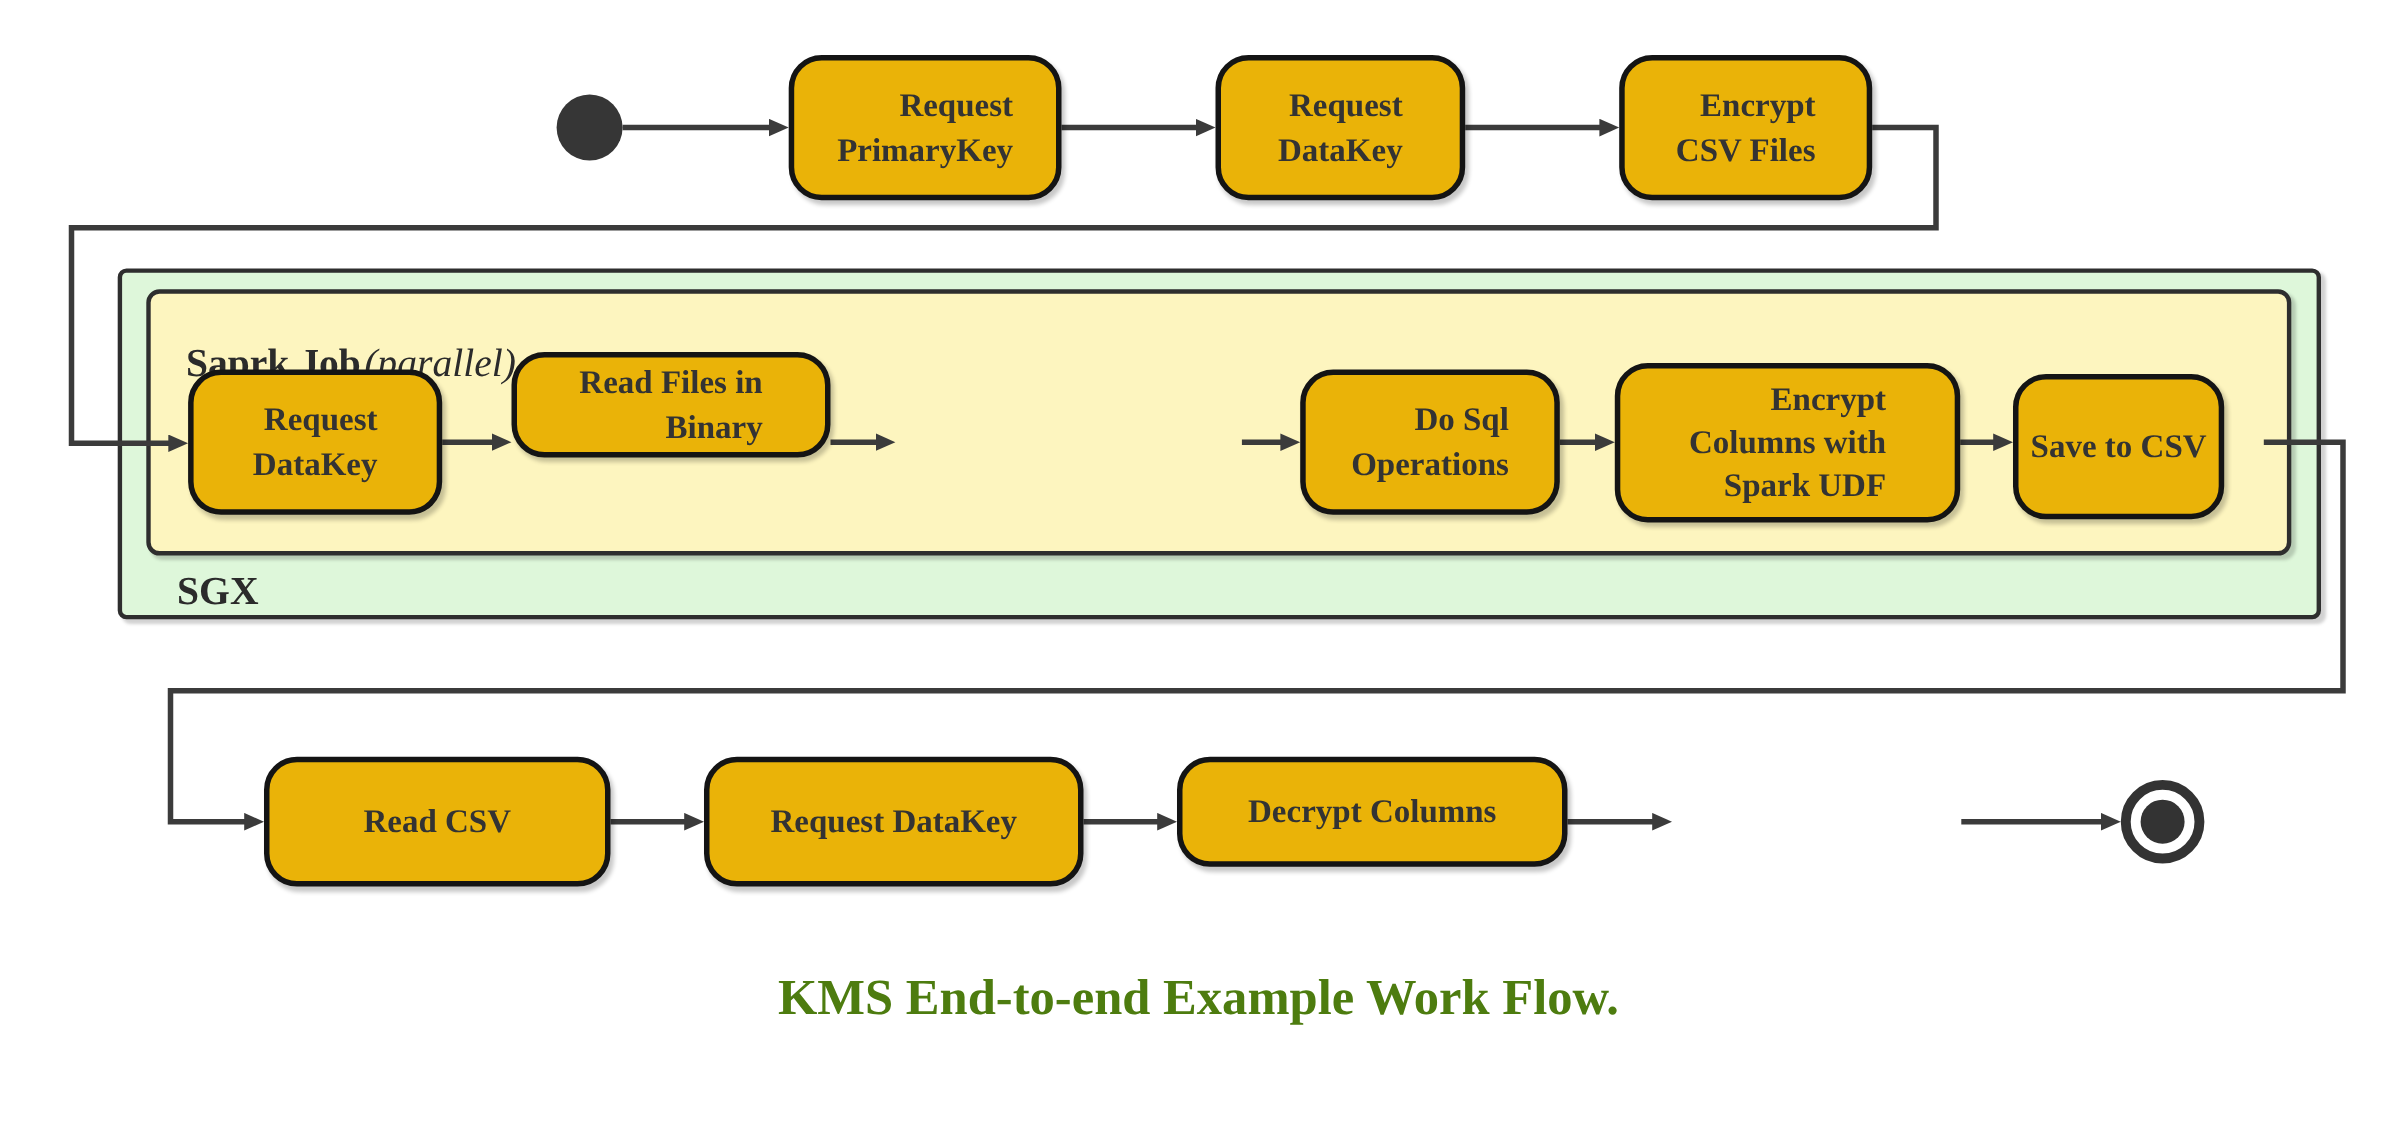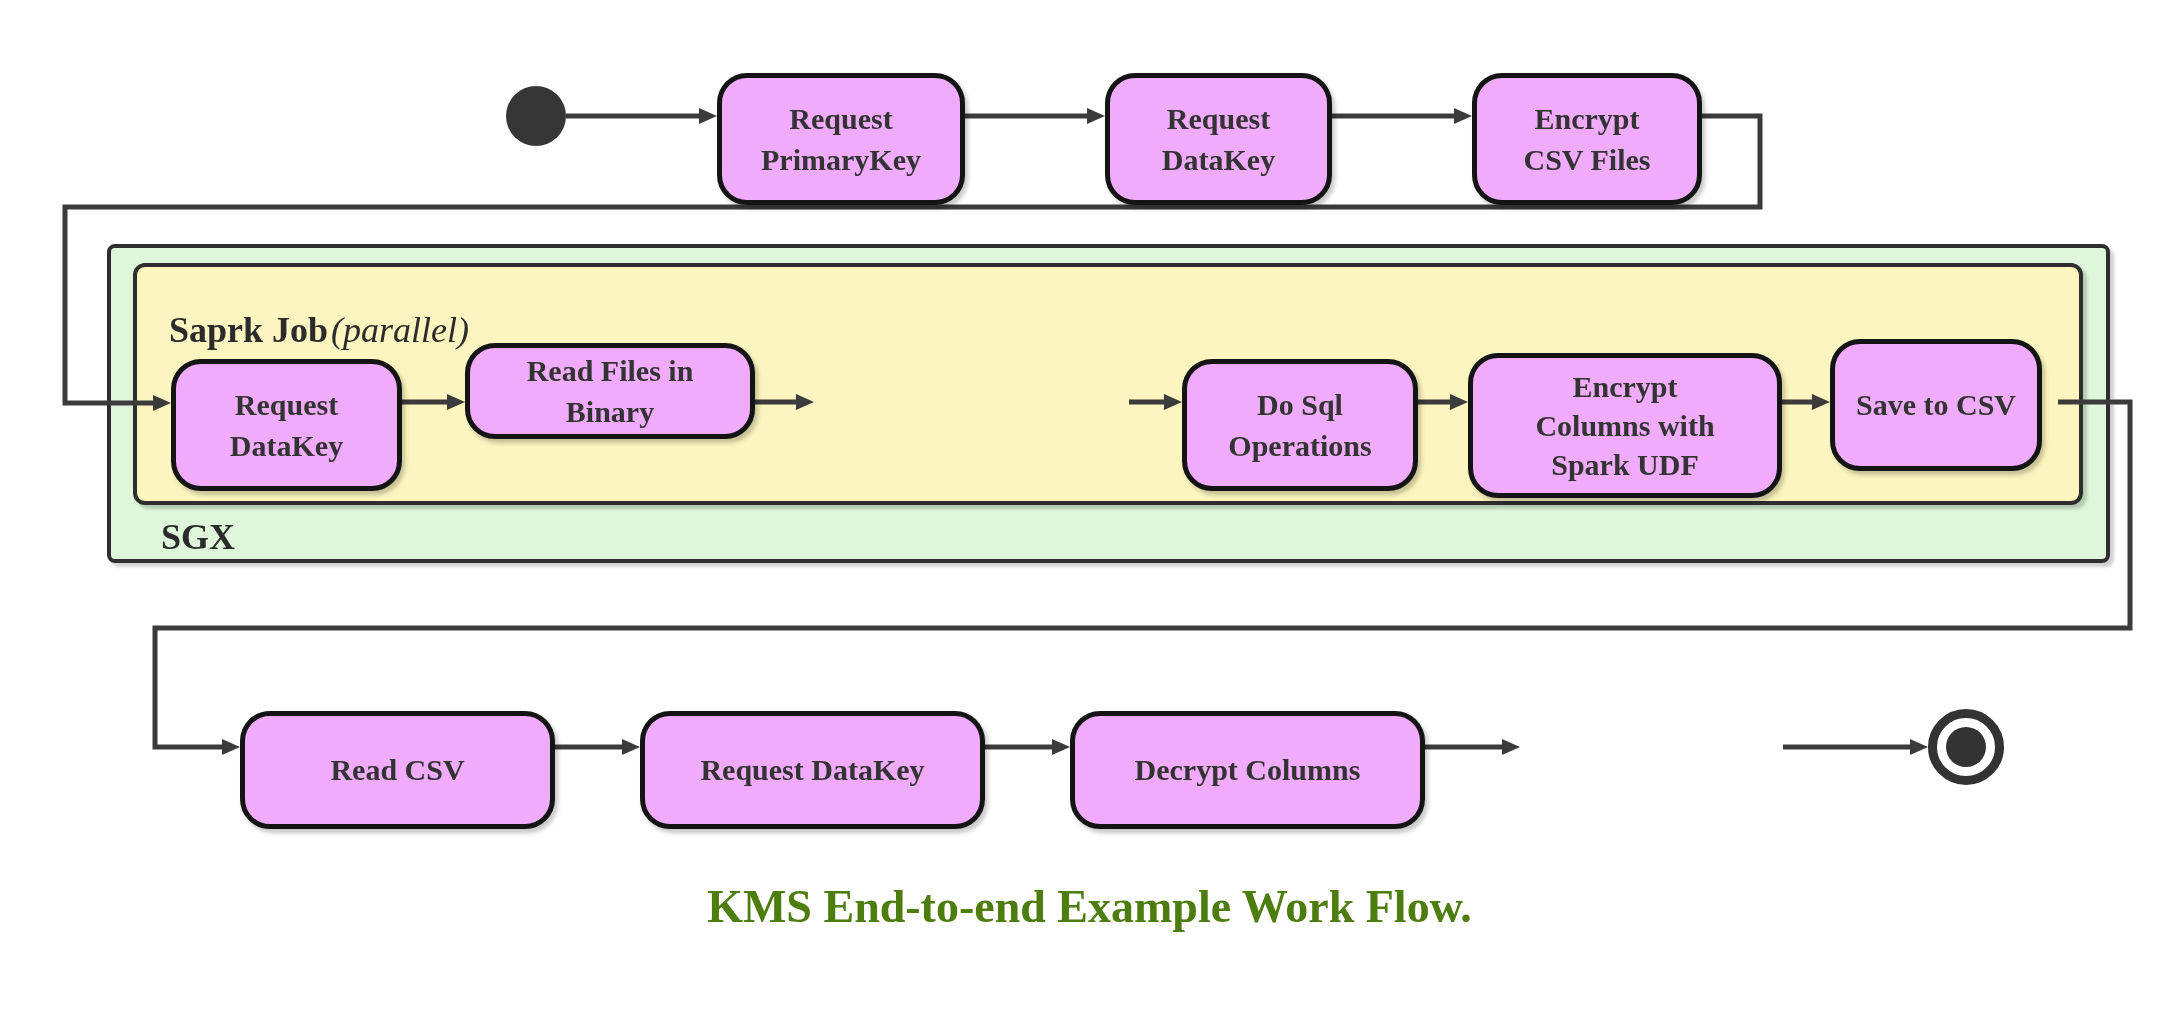--- a/index.html
+++ b/index.html
@@ -50,53 +50,52 @@
   svg.connectors path.conn {
     fill: none;
     stroke: #3b3b3b;
     stroke-width: 5px;
   }
 
   
   .activity {
     position: absolute;
     box-sizing: border-box;
-    background: #f0abfc;
+    background: #eab308;
     border: 5px solid #141414;
     border-radius: 30px;
     display: flex;
     align-items: center;
     justify-content: center;
-    text-align: center;
+    text-align: right;
     font-size: 30px;
     font-weight: bold;
     line-height: 1.38;
     white-space: pre-line;
     color: #333333;
     box-shadow: 3px 4px 4px rgba(0,0,0,0.22);
-    margin-top: 23px;
   }
 
   
   .n-t1 { left: 717px;  top: 50px; width: 248px; height: 132px; }
   .n-t2 { left: 1105px; top: 50px; width: 227px; height: 132px; }
   .n-t3 { left: 1472px; top: 50px; width: 230px; height: 132px; }
 
   
   .n-m1 { left: 171px;  top: 336px; width: 231px; height: 132px; }
   .n-m2 { left: 465px;  top: 320px; width: 290px; height: 96px; }
   .n-m3 { left: 814px;  top: 336px; width: 315px; height: 132px; }
   .n-m4 { left: 1182px; top: 336px; width: 236px; height: 132px; }
   .n-m5 { left: 1468px; top: 330px; width: 314px; height: 145px; line-height: 1.3; }
-  .n-m6 { left: 1830px; top: 316px; width: 212px; height: 132px; }
+  .n-m6 { left: 1830px; top: 340px; width: 192px; height: 132px; }
 
   
   .n-b1 { left: 240px;  top: 688px; width: 315px; height: 118px; }
   .n-b2 { left: 640px;  top: 688px; width: 345px; height: 118px; }
-  .n-b3 { left: 1070px; top: 688px; width: 355px; height: 118px; }
+  .n-b3 { left: 1070px; top: 688px; width: 355px; height: 100px; }
   .n-b4 { left: 1520px; top: 688px; width: 263px; height: 118px; }
 
   
   .start-node {
     position: absolute;
     left: 506px; top: 86px;
     width: 60px; height: 60px;
     background: #363636;
     border-radius: 50%;
   }

